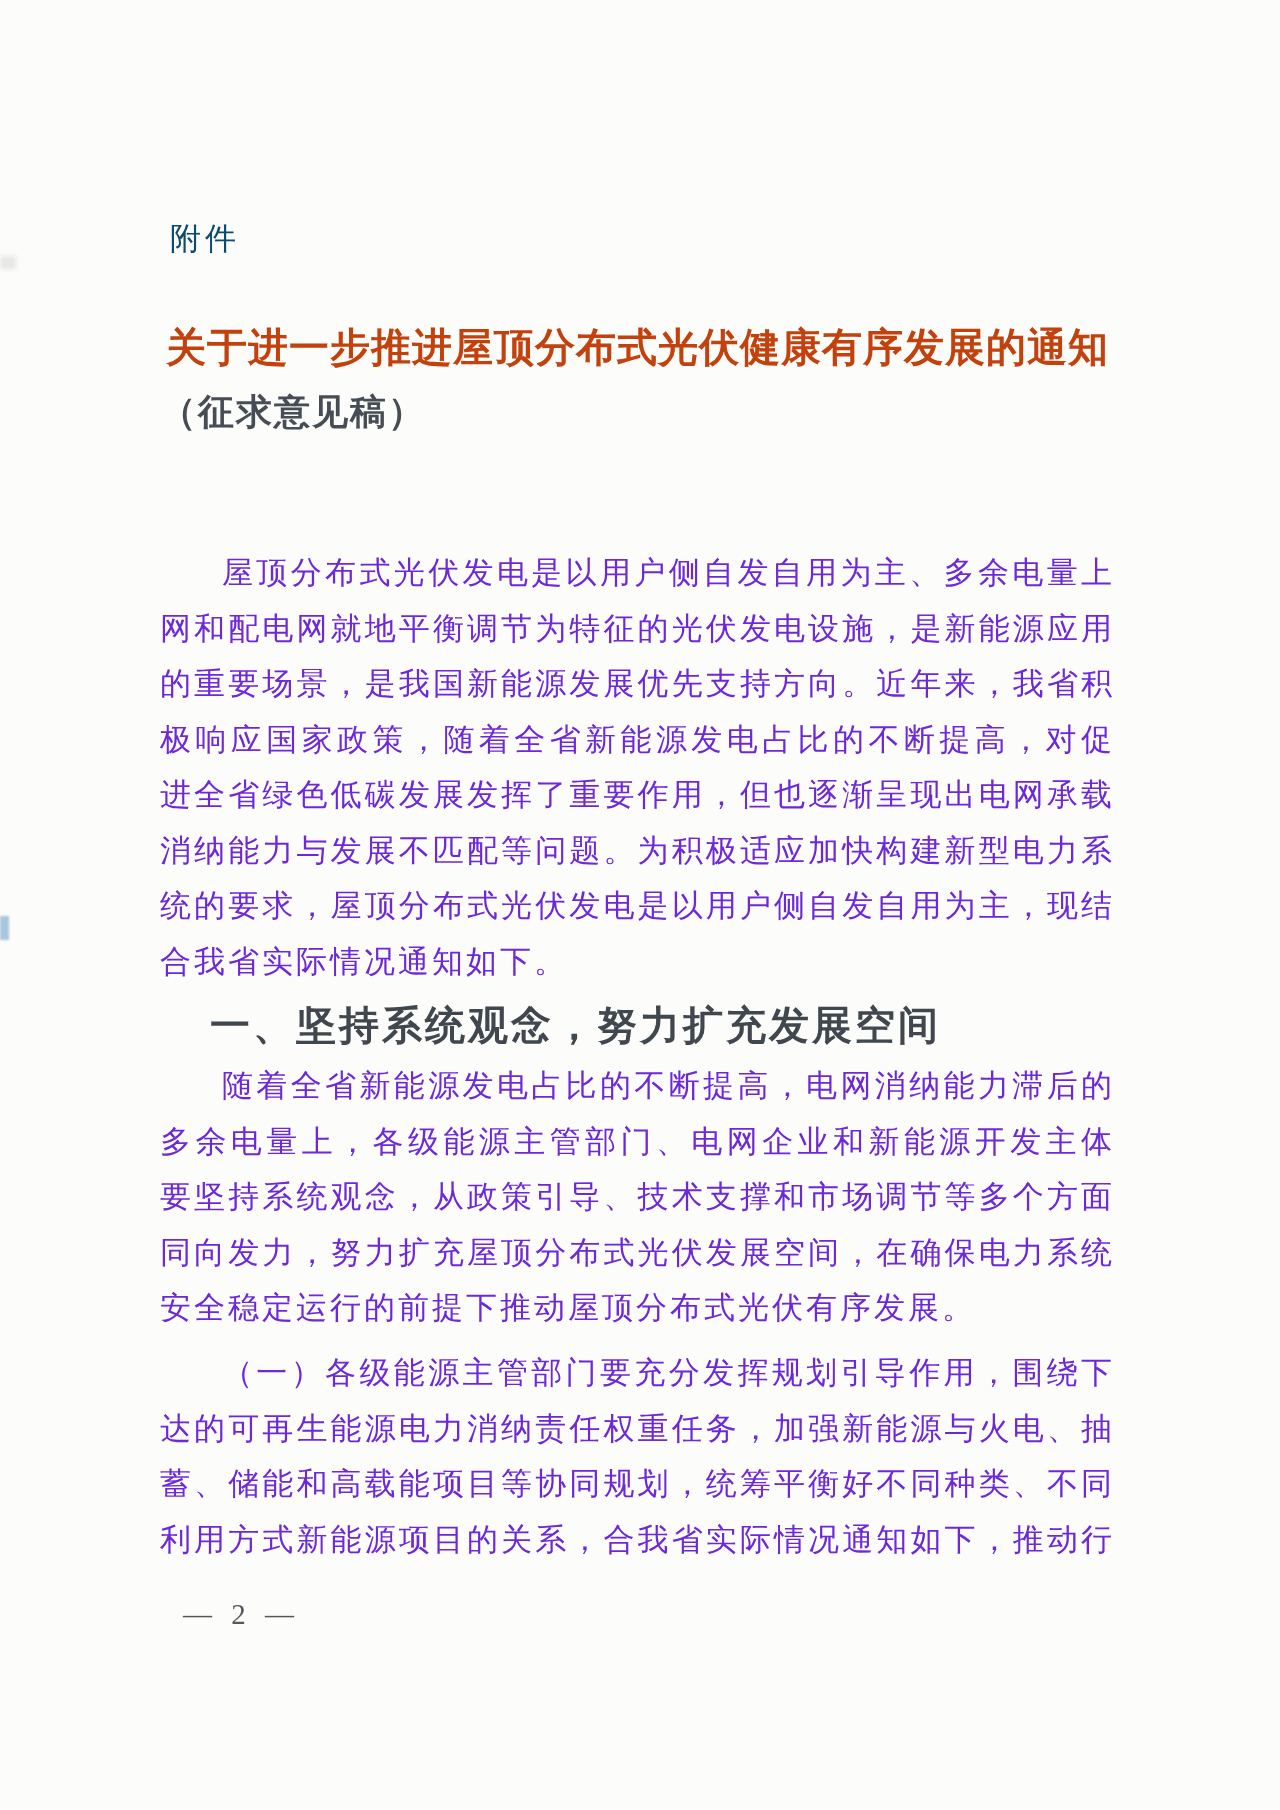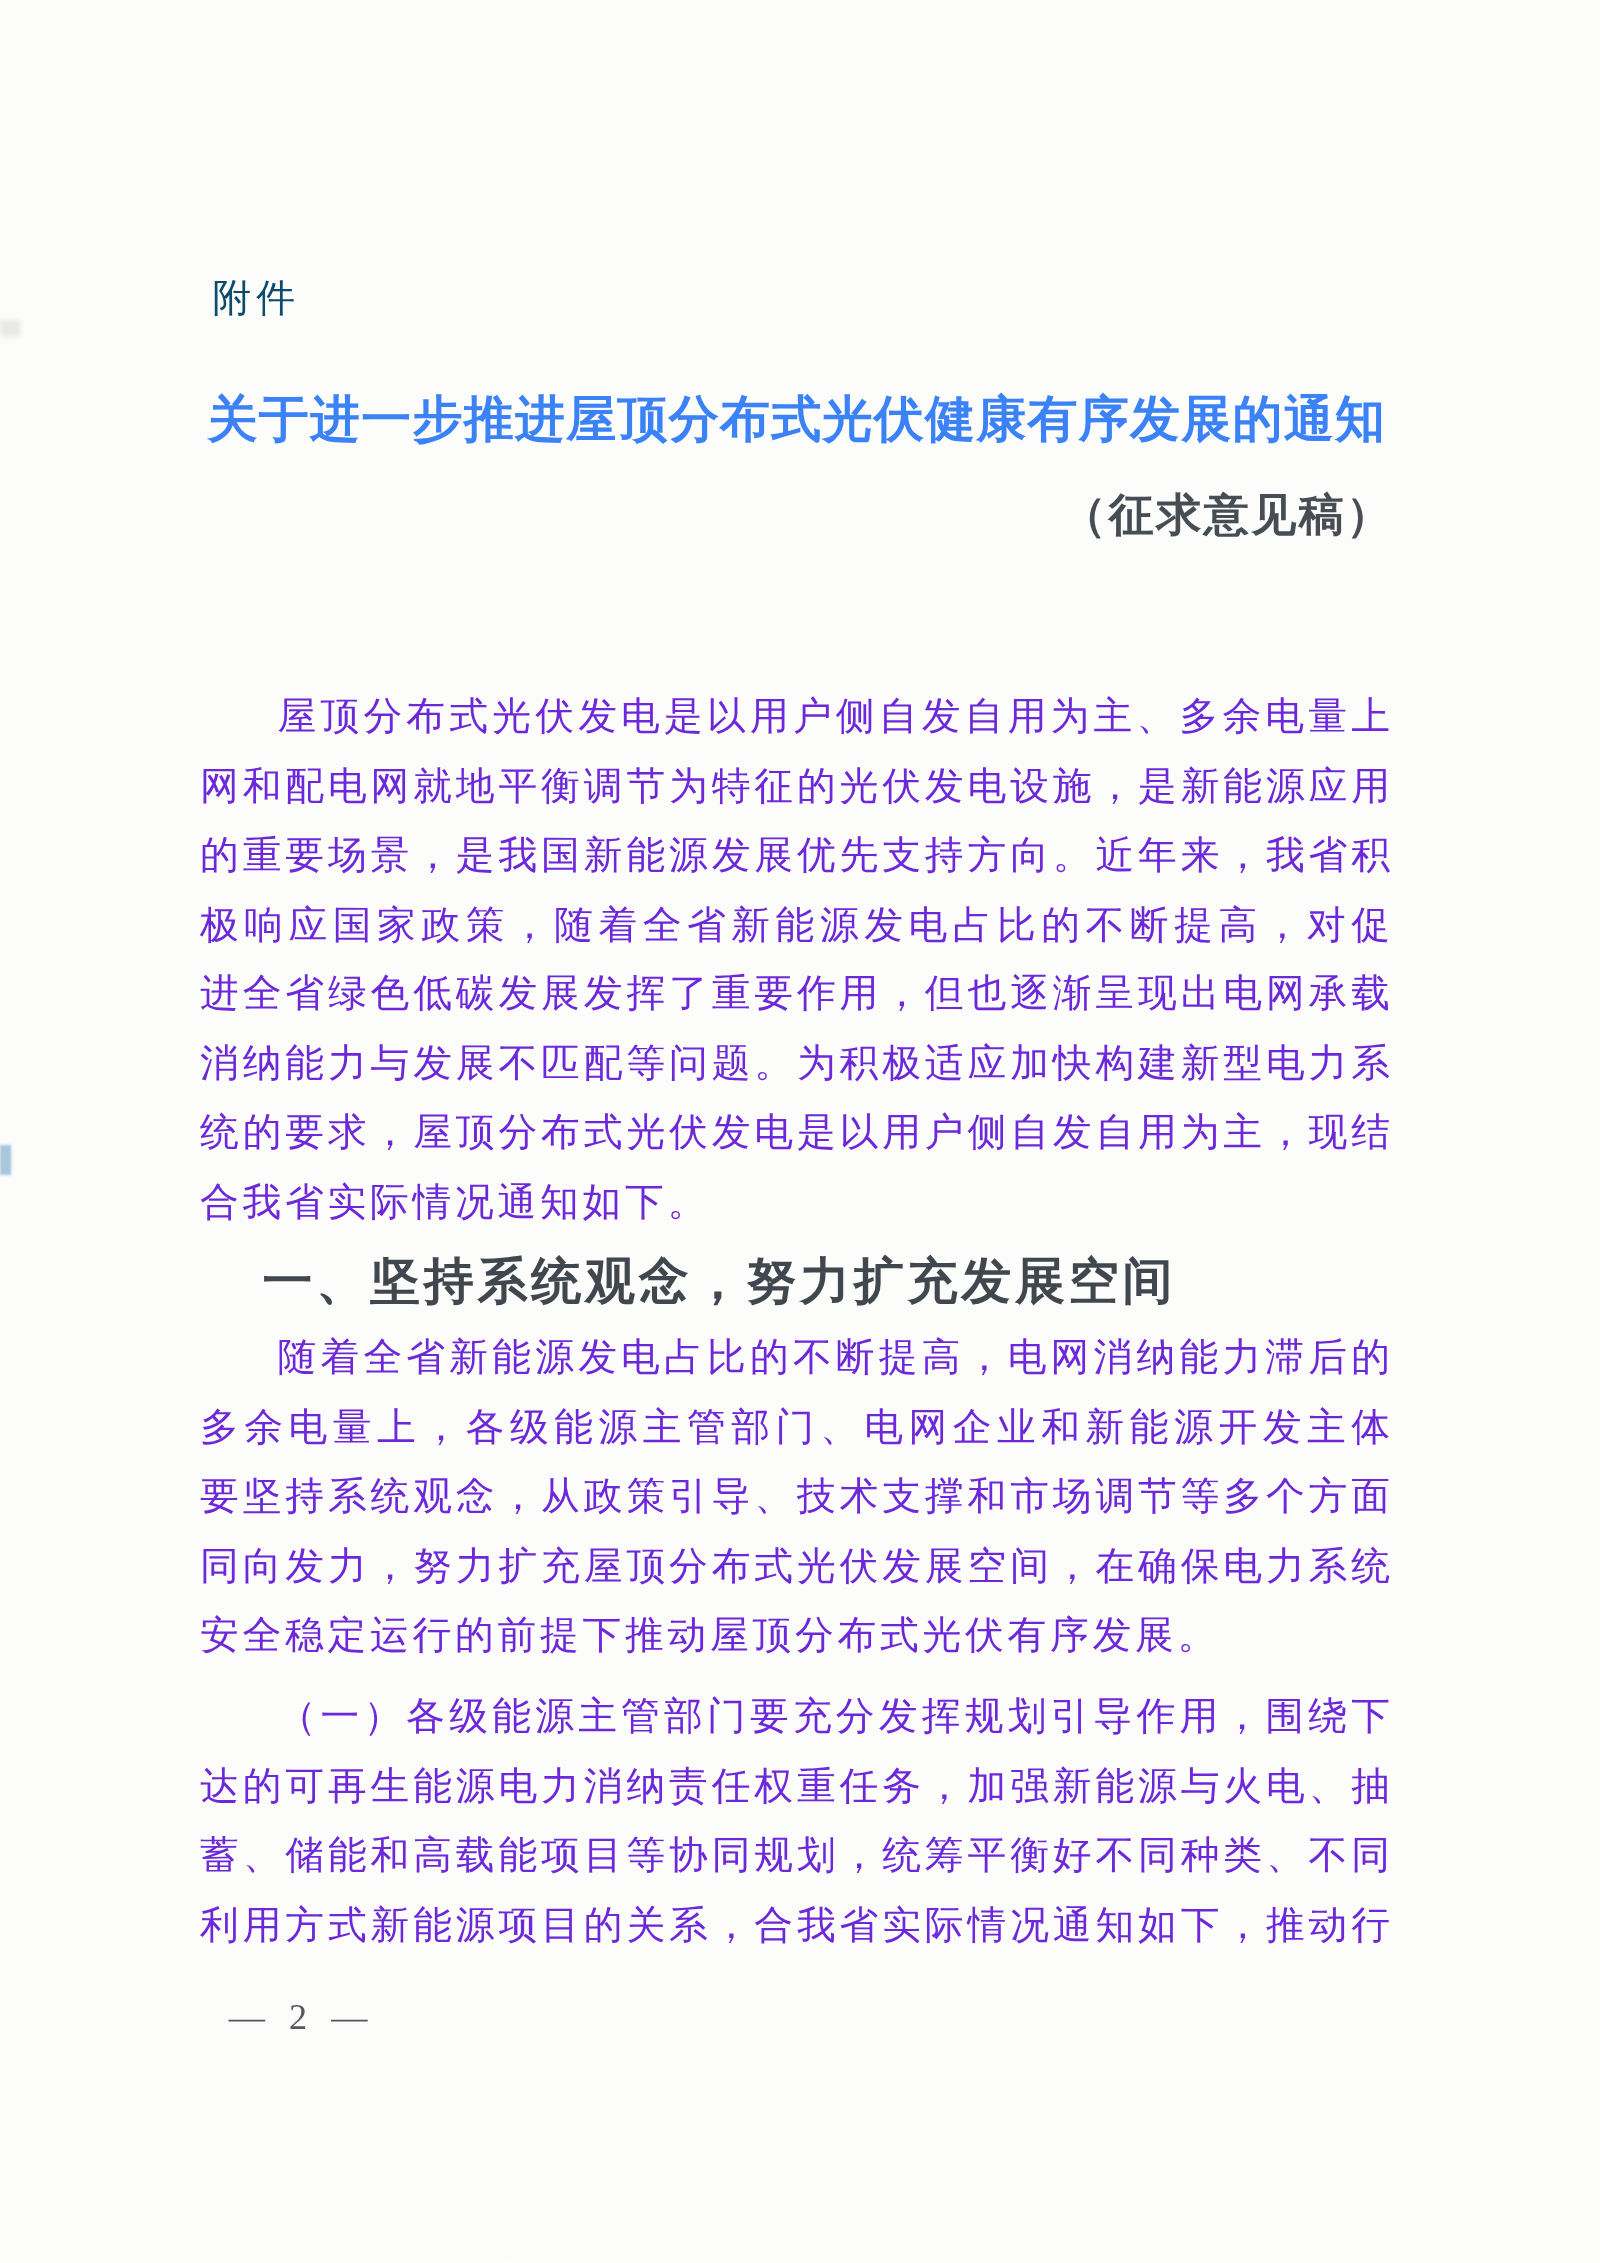--- a/index.html
+++ b/index.html
@@ -39,34 +39,34 @@
     left: 170px;
     top: 218px;
     font-family: "Liberation Sans", "DejaVu Sans", sans-serif;
     font-size: 31px;
     letter-spacing: 4px;
     color: #0c4a6e;
   }
   .doc-title {
     position: absolute;
     left: 160px;
-    top: 308px;
+    top: 320px;
     width: 955px;
     text-align: center;
     font-size: 40px;
     font-weight: bold;
     letter-spacing: 1px;
-    color: #3b82f6;
+    color: #c2410c;
   }
   .doc-subtitle {
     position: absolute;
     left: 160px;
     top: 388px;
     width: 955px;
-    text-align: right;
+    text-align: left;
     font-size: 36px;
     font-weight: bold;
     letter-spacing: 2px;
     color: #474d55;
   }
   .para {
     position: absolute;
     left: 160px;
     width: 955px;
   }

